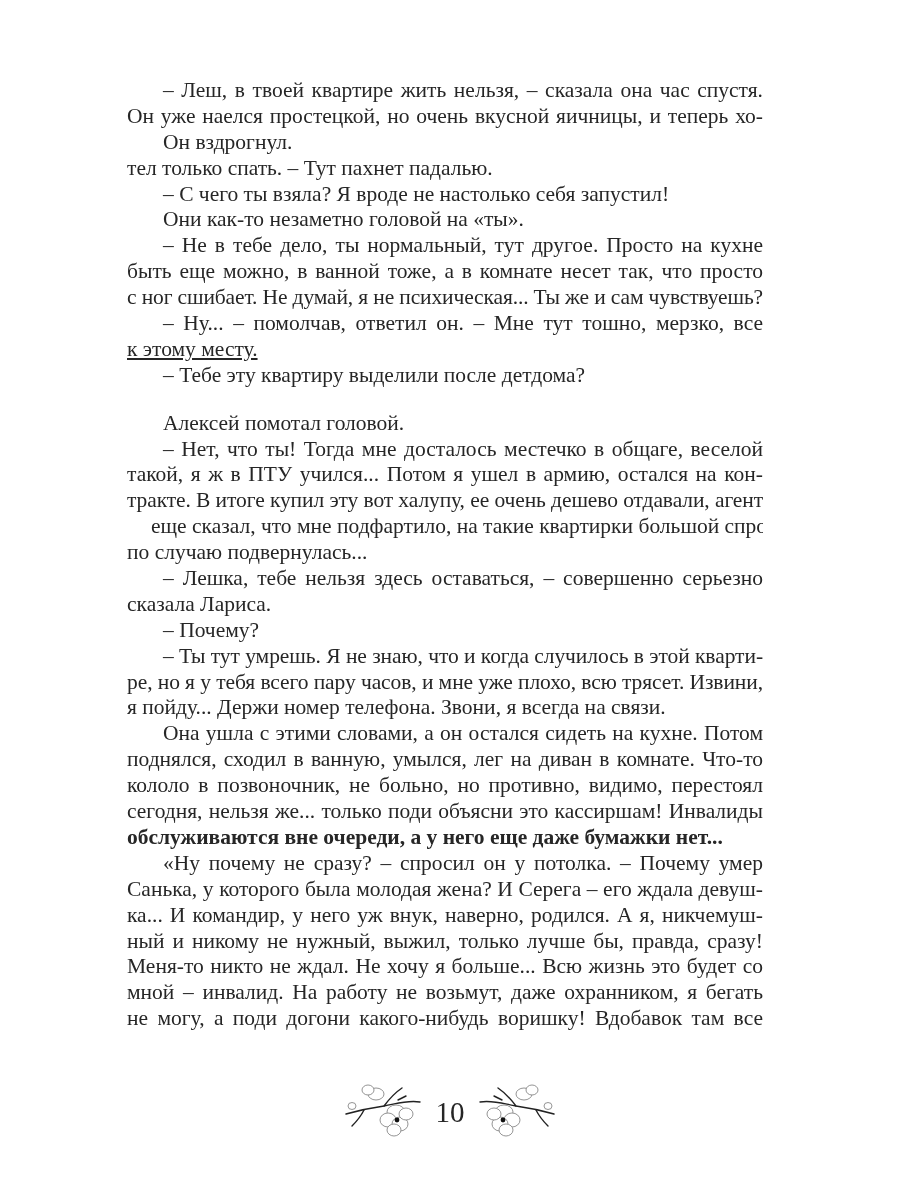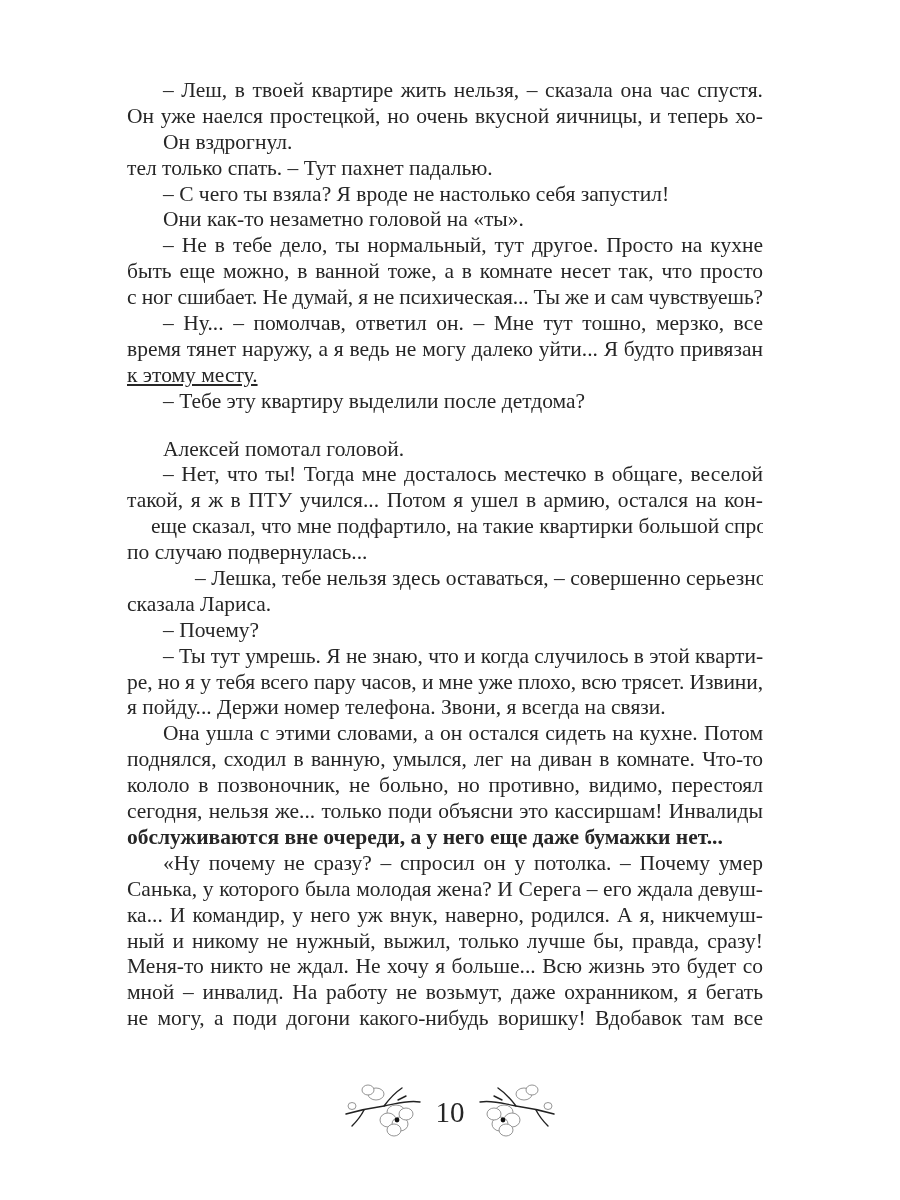--- a/index.html
+++ b/index.html
@@ -53,29 +53,29 @@
       <span class="line indent" style="white-space: normal; overflow: hidden;"><span style="white-space: nowrap; word-spacing: 0px;">– Леш, в твоей квартире жить нельзя, – сказала она час спустя.</span></span>
       <span class="line" style="white-space: normal; overflow: hidden;"><span style="white-space: nowrap; word-spacing: 0px;">Он уже наелся простецкой, но очень вкусной яичницы, и теперь хо-</span></span>
       <span class="line indent last" style="white-space: normal; overflow: hidden;"><span style="white-space: nowrap;">Он вздрогнул.</span></span>
       <span class="line last" style="white-space: normal; overflow: hidden;"><span style="white-space: nowrap;">тел только спать. – Тут пахнет падалью.</span></span>
       <span class="line indent last" style="white-space: normal; overflow: hidden;"><span style="white-space: nowrap;">– С чего ты взяла? Я вроде не настолько себя запустил!</span></span>
       <span class="line indent last" style="white-space: normal; overflow: hidden;"><span style="white-space: nowrap;">Они как-то незаметно головой на «ты».</span></span>
       <span class="line indent" style="white-space: normal; overflow: hidden;"><span style="white-space: nowrap; word-spacing: 0px;">– Не в тебе дело, ты нормальный, тут другое. Просто на кухне</span></span>
       <span class="line" style="white-space: normal; overflow: hidden;"><span style="white-space: nowrap; word-spacing: 0px;">быть еще можно, в ванной тоже, а в комнате несет так, что просто</span></span>
       <span class="line" style="white-space: normal; overflow: hidden;"><span style="white-space: nowrap; letter-spacing: -0.133272px;">с ног сшибает. Не думай, я не психическая... Ты же и сам чувствуешь?</span></span>
       <span class="line indent" style="white-space: normal; overflow: hidden;"><span style="white-space: nowrap; word-spacing: 0px;">– Ну... – помолчав, ответил он. – Мне тут тошно, мерзко, все</span></span>
-      <span class="line" style="white-space: normal; overflow: hidden;"><span style="white-space: nowrap; word-spacing: 0px;">время тянет наружу, а я ведь не могу далеко уйти... Я будто привязан</span></span>
       <span class="line last" style="white-space: normal; overflow: hidden; text-decoration: underline;"><span style="white-space: nowrap;">к этому месту.</span></span>
       <span class="line indent last" style="white-space: normal; overflow: hidden;"><span style="white-space: nowrap;">– Тебе эту квартиру выделили после детдома?</span></span>
       <span class="line indent last" style="white-space: normal; overflow: hidden; margin-top: 22px;"><span style="white-space: nowrap;">Алексей помотал головой.</span></span>
       <span class="line indent" style="white-space: normal; overflow: hidden;"><span style="white-space: nowrap; word-spacing: 0px;">– Нет, что ты! Тогда мне досталось местечко в общаге, веселой</span></span>
       <span class="line" style="white-space: normal; overflow: hidden;"><span style="white-space: nowrap; word-spacing: 0px;">такой, я ж в ПТУ учился... Потом я ушел в армию, остался на кон-</span></span>
+      <span class="line" style="white-space: normal; overflow: hidden;"><span style="white-space: nowrap; letter-spacing: -0.089221px;">тракте. В итоге купил эту вот халупу, ее очень дешево отдавали, агент</span></span>
       <span class="line" style="white-space: normal; overflow: hidden;"><span style="white-space: nowrap; word-spacing: 0px; margin-left: 24px;">еще сказал, что мне подфартило, на такие квартирки большой спрос,</span></span>
       <span class="line last" style="white-space: normal; overflow: hidden;"><span style="white-space: nowrap;">по случаю подвернулась...</span></span>
-      <span class="line indent" style="white-space: normal; overflow: hidden;"><span style="white-space: nowrap; word-spacing: 0px; margin-left: 32px;">– Лешка, тебе нельзя здесь оставаться, – совершенно серьезно</span></span>
+      <span class="line indent" style="white-space: normal; overflow: hidden;"><span style="white-space: nowrap; word-spacing: 0px;">– Лешка, тебе нельзя здесь оставаться, – совершенно серьезно</span></span>
       <span class="line last" style="white-space: normal; overflow: hidden;"><span style="white-space: nowrap;">сказала Лариса.</span></span>
       <span class="line indent last" style="white-space: normal; overflow: hidden;"><span style="white-space: nowrap;">– Почему?</span></span>
       <span class="line indent" style="white-space: normal; overflow: hidden;"><span style="white-space: nowrap; letter-spacing: -0.050293px;">– Ты тут умрешь. Я не знаю, что и когда случилось в этой кварти-</span></span>
       <span class="line" style="white-space: normal; overflow: hidden;"><span style="white-space: nowrap; letter-spacing: -0.0805804px;">ре, но я у тебя всего пару часов, и мне уже плохо, всю трясет. Извини,</span></span>
       <span class="line last" style="white-space: normal; overflow: hidden;"><span style="white-space: nowrap;">я пойду... Держи номер телефона. Звони, я всегда на связи.</span></span>
       <span class="line indent" style="white-space: normal; overflow: hidden;"><span style="white-space: nowrap; word-spacing: 0px;">Она ушла с этими словами, а он остался сидеть на кухне. Потом</span></span>
       <span class="line" style="white-space: normal; overflow: hidden;"><span style="white-space: nowrap; word-spacing: 0px;">поднялся, сходил в ванную, умылся, лег на диван в комнате. Что-то</span></span>
       <span class="line" style="white-space: normal; overflow: hidden;"><span style="white-space: nowrap; word-spacing: 0px;">кололо в позвоночник, не больно, но противно, видимо, перестоял</span></span>
       <span class="line" style="white-space: normal; overflow: hidden;"><span style="white-space: nowrap; word-spacing: 0px;">сегодня, нельзя же... только поди объясни это кассиршам! Инвалиды</span></span>
       <span class="line last" style="white-space: normal; overflow: hidden; font-weight: bold;"><span style="white-space: nowrap;">обслуживаются вне очереди, а у него еще даже бумажки нет...</span></span>

